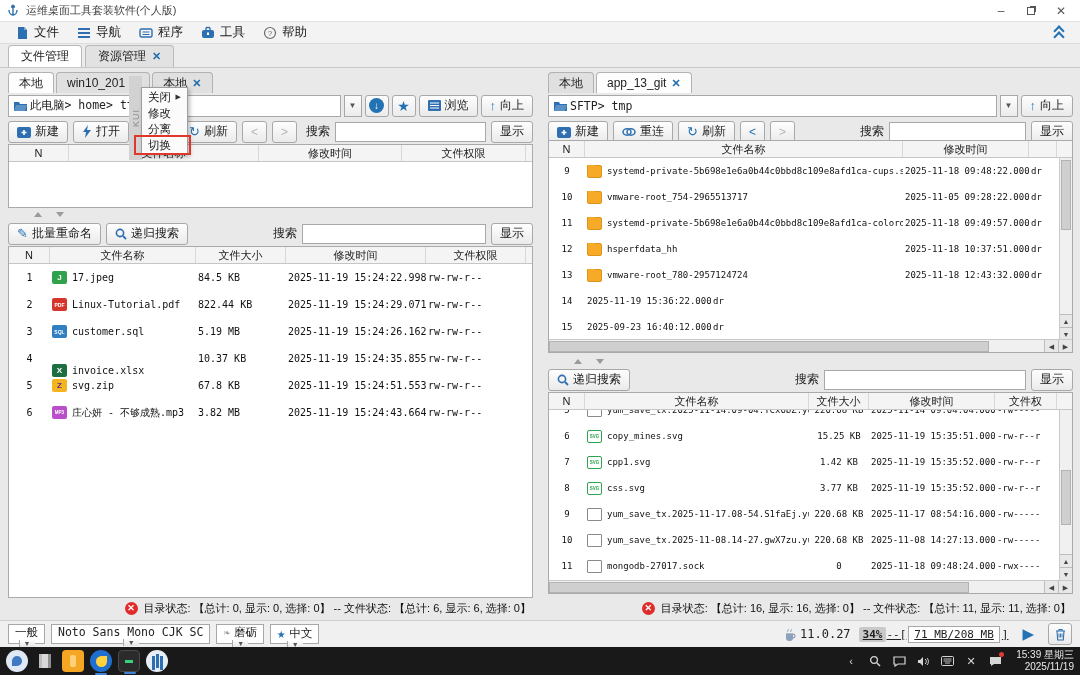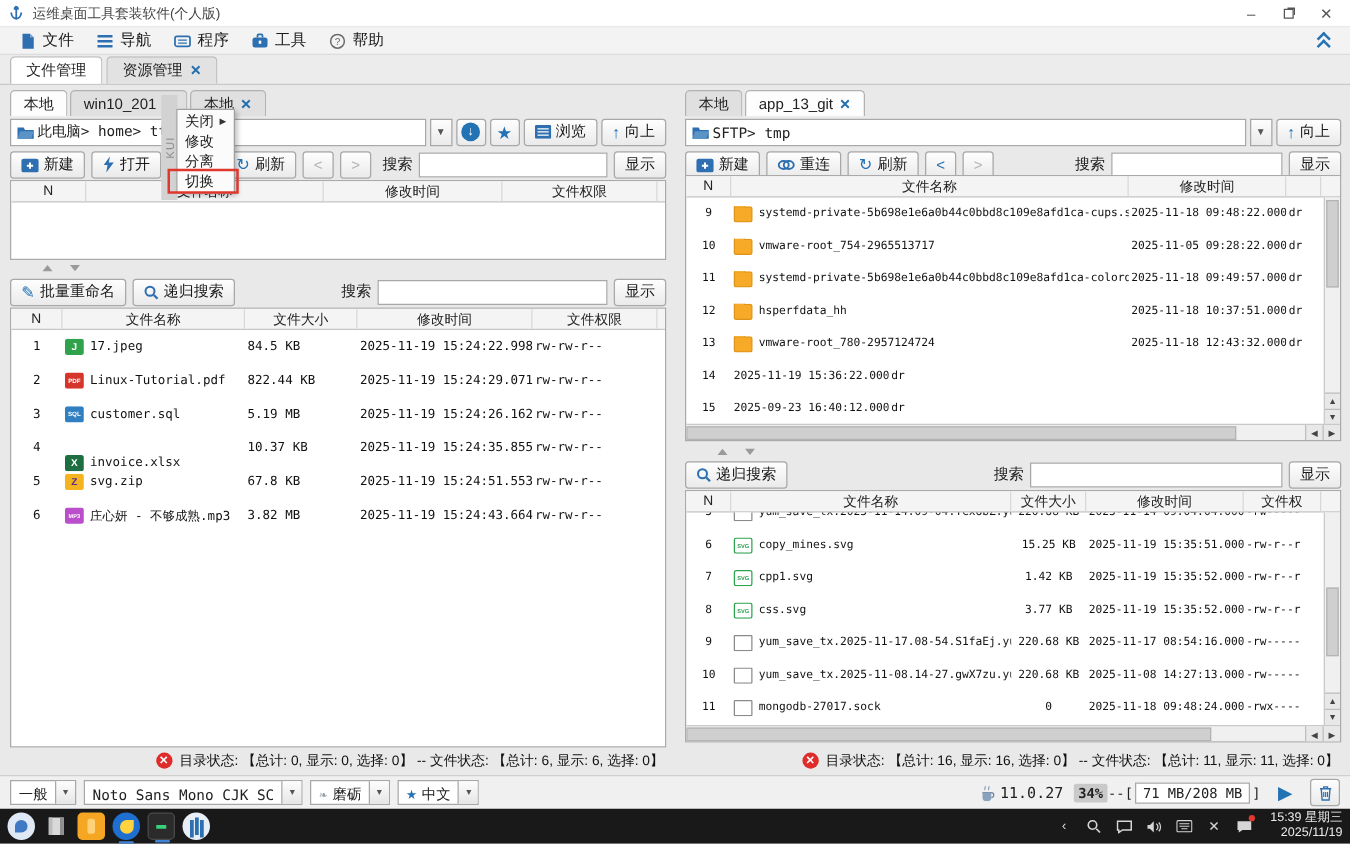--- a/index.html
+++ b/index.html
@@ -102,27 +102,27 @@
   
   .ctx-strip { position:absolute; left:129px; top:76px; width:13px; height:84px; background:#d2d2d2; z-index:40; display:flex; align-items:center; justify-content:center; }
   .ctx-strip span { transform:rotate(-90deg); font-size:9px; color:#8d8d8d; letter-spacing:1px; white-space:nowrap; }
   .ctxmenu { position:absolute; left:141px; top:87px; width:47px; background:#fbfbfb; border:1px solid #9f9f9f; box-shadow:2px 2px 4px rgba(0,0,0,.25); z-index:50; padding:1px 0; }
   .ctx-item { height:16px; display:flex; align-items:center; justify-content:space-between; padding:0 6px; font-size:11.5px; color:#1a1a1a; }
   .ctx-arrow { font-size:7px; color:#333; }
   .redframe { position:absolute; left:134px; top:135px; width:57px; height:20px; border:2px solid #e0372c; z-index:60; }
 
   
   .bottombar { position:absolute; left:0; top:620px; width:1080px; height:27px; background:#f0f0f0; border-top:1px solid #cfcfcf; display:flex; align-items:center; gap:6px; padding:0 8px; }
-  .combo { display:flex; height:20px; border:1px solid #a8a8a8; background:#fff; align-items:flex-end; }
+  .combo { display:flex; height:20px; border:1px solid #a8a8a8; background:#fff; align-items:center;flex-direction:column; }
   .combo .cval { padding:0 6px; font-size:11.5px; display:flex; align-items:center; gap:4px; font-family:"DejaVu Sans Mono", monospace; }
   .combo .carr { width:16px; height:100%; background:linear-gradient(#fdfdfd,#e6e6e6); border-left:1px solid #a8a8a8; display:flex; align-items:center; justify-content:center; font-size:7px; color:#555; }
   .leaf { color:#9aa0a6; font-size:11px; }
   .bb-right { margin-left:auto; display:flex; align-items:center; gap:8px; }
   .javaver { font-size:12px; color:#222; display:flex; align-items:center; gap:4px; font-family:"DejaVu Sans Mono", monospace; }
-  .memchip { display:flex; align-items:center; font-size:11px; font-family:"DejaVu Sans Mono", monospace; }
+  .memchip { display:flex; align-items:center; font-size:11px; font-family:"DejaVu Sans Mono", monospace;text-decoration:underline; }
   .mempct { background:#c9c9c9; padding:1px 4px; border-radius:2px; font-weight:bold; }
   .membox { border:1px solid #a8a8a8; background:#fff; padding:1px 5px; margin:0 2px; }
   .playbtn { color:#2372b4; font-size:15px; padding:0 6px; }
   .trashbtn { width:24px; height:22px; border:1px solid #a8a8a8; border-radius:3px; background:linear-gradient(#fdfdfd,#eaeaea); display:flex; align-items:center; justify-content:center; }
 
   
   .taskbar { position:absolute; left:0; top:647px; width:1080px; height:28px; background:#191919; display:flex; align-items:center; padding:0 6px; }
   .tb-ico { width:22px; height:22px; margin-right:6px; border-radius:4px; position:relative; display:flex; align-items:center; justify-content:center; }
   .tb-dot { position:absolute; bottom:-3px; left:5px; width:12px; height:2px; background:#3f82d6; border-radius:1px; }
   .tb1 { background:#dfe9f5; border-radius:50%; } .tb1 i{ width:10px;height:10px;background:#3f78c3;border-radius:50% 50% 50% 0; }

